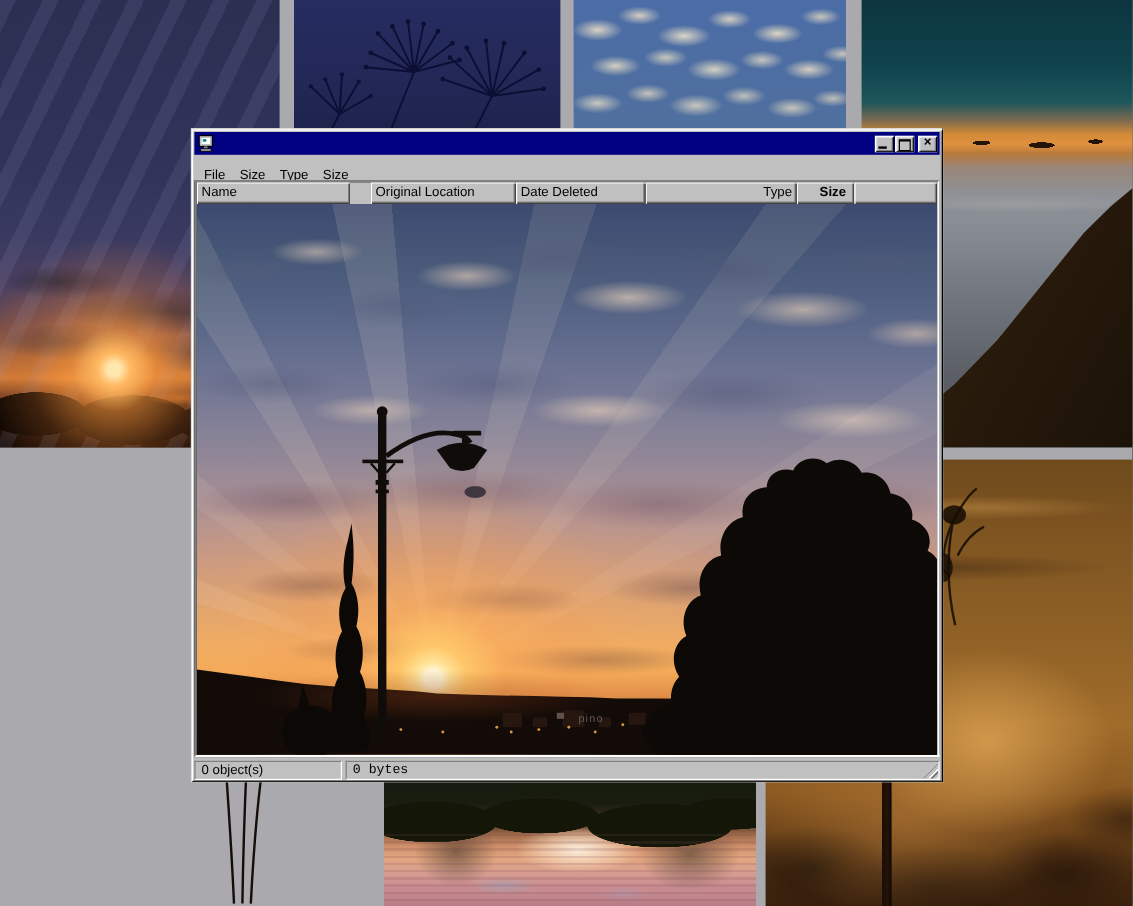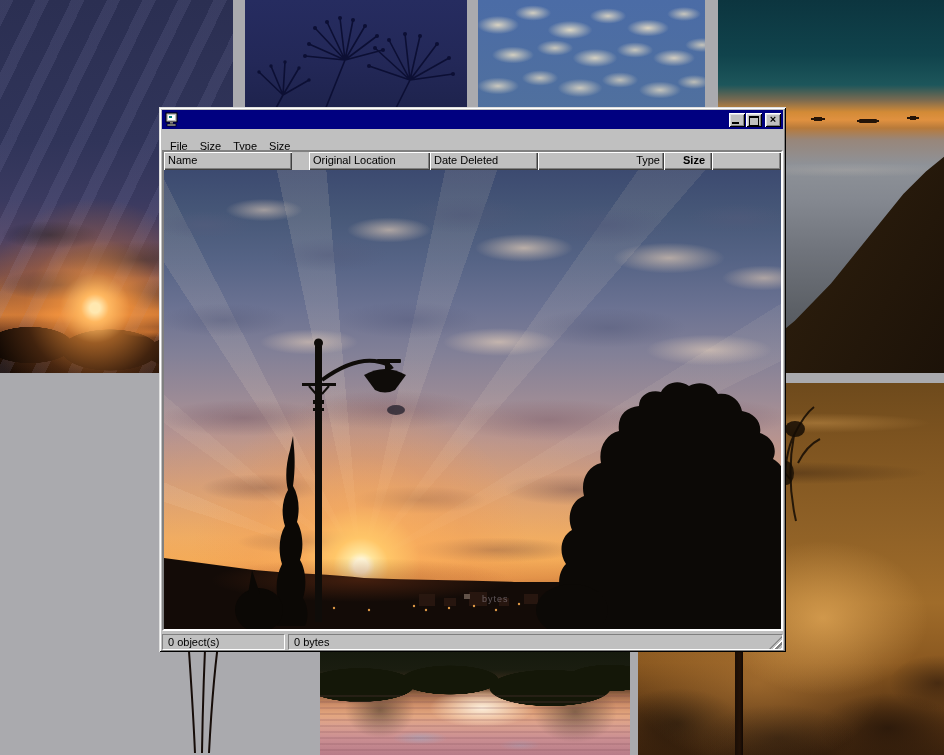--- a/index.html
+++ b/index.html
@@ -152,21 +152,21 @@
     radial-gradient(circle at 197px 396px,#fff6d8 0 7px,#ffe49a 14px,#ffc668 28px,rgba(250,170,90,.55) 60px,rgba(240,150,80,.25) 110px,transparent 170px),
     radial-gradient(420px 260px at 197px 396px,rgba(255,180,100,.35),transparent 70%);}
   #ph-svg{position:absolute;inset:0;}
   #watermark{position:absolute;left:318px;top:424px;font-size:9px;letter-spacing:1px;
     color:rgba(195,185,200,.42);}
   
   #statusbar{position:absolute;left:3px;right:3px;bottom:2px;height:16px;display:flex;}
   .spanel{border:1px solid;border-color:#808080 #fff #fff #808080;font-size:11px;color:#000;
     padding:1px 0 0 5px;box-sizing:border-box;white-space:nowrap;overflow:hidden;}
   #spanel1{width:123px;margin-right:3px;}
-  #spanel2{flex:1;position:relative;}
+  #spanel2{flex:1;position:relative;font-family:Liberation Mono, monospace;}
   #grip{position:absolute;right:0;bottom:0;width:13px;height:13px;
     background:repeating-linear-gradient(135deg,transparent 0 2px,#fff 2px 3px,#808080 3px 5px);
     clip-path:polygon(100% 0,100% 100%,0 100%);}
 </style>
 </head>
 <body>
 
 <div id="stage">
 
   <div class="tile" id="tileA"></div>
@@ -336,21 +336,21 @@
             <rect x="213" y="189" width="24" height="4" rx="1" fill="#0f0c09"></rect>
             <rect x="221" y="193" width="5" height="9" fill="#0f0c09"></rect>
             <path d="M200,205 Q221,193 242,205 L231,220 Q221,225 211,220 Z" fill="#0f0c09"></path>
             <rect x="138" y="213" width="34" height="3" fill="#0f0c09"></rect>
             <path d="M145,216 L152,224 M165,216 L158,224" stroke="#0f0c09" stroke-width="2"></path>
             <rect x="149" y="230" width="11" height="4" fill="#0f0c09"></rect>
             <rect x="149" y="238" width="11" height="3" fill="#0f0c09"></rect>
           </g>
           <ellipse cx="232" cy="240" rx="9" ry="5" fill="rgba(40,36,48,.8)"></ellipse>
         </svg>
-        <div id="watermark">bytes</div>
+        <div id="watermark">pino</div>
       </div>
     </div>
 
     <div id="statusbar">
       <div class="spanel" id="spanel1">0 object(s)</div>
       <div class="spanel" id="spanel2">
         <span>0 bytes</span>
         <div id="grip"></div>
       </div>
     </div>

